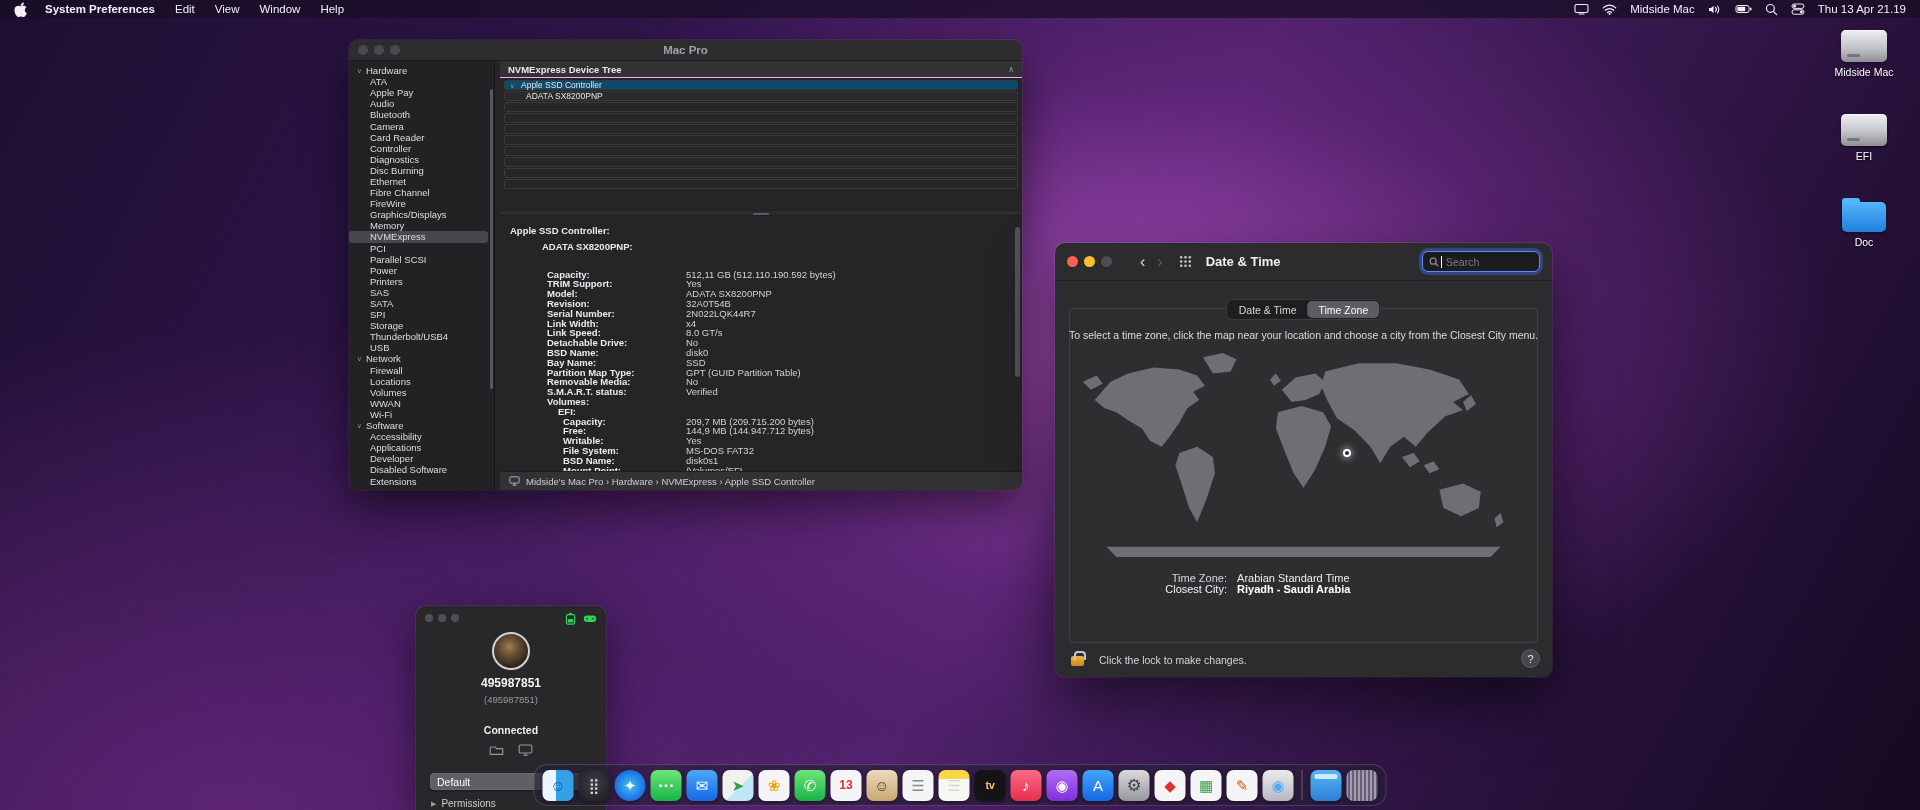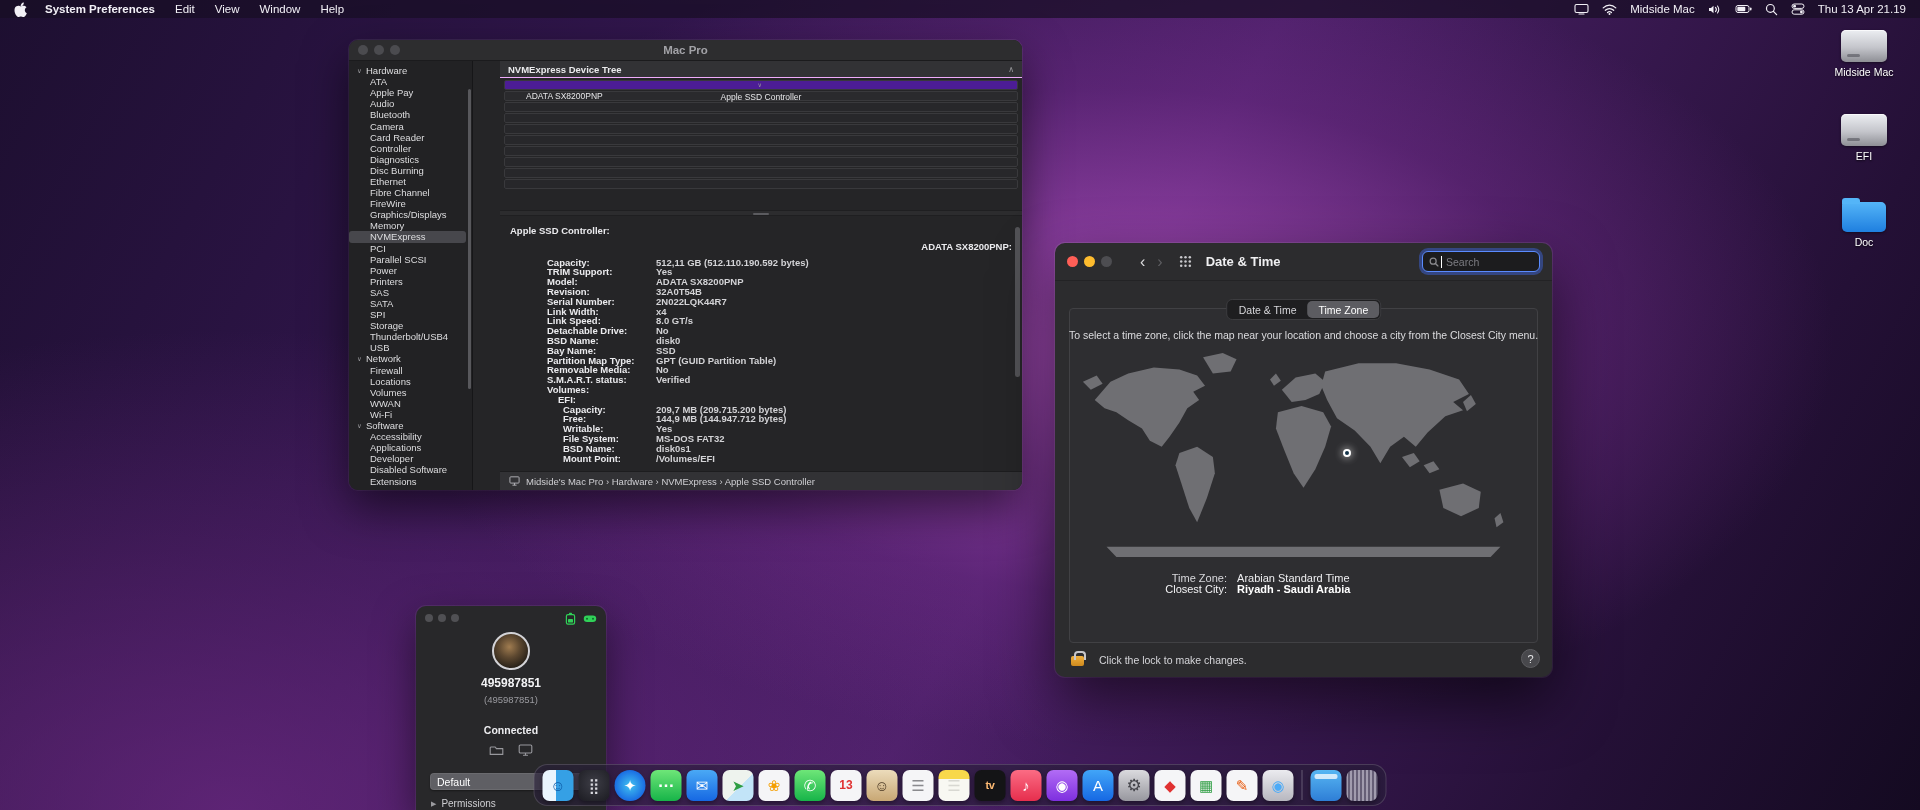--- a/index.html
+++ b/index.html
@@ -31,55 +31,55 @@
 
   
   #sysinfo { position:absolute; left:349px; top:40px; width:673px; height:450px;
     background:#252527; border-radius:9px; overflow:hidden; z-index:10;
     box-shadow:0 18px 45px rgba(0,0,0,.55), 0 0 0 1px rgba(255,255,255,.08); }
   .si-titlebar { position:absolute; top:0; left:0; right:0; height:21px; background:#2d2d2f;
     border-bottom:1px solid #1b1b1d; display:flex; align-items:center; justify-content:center; }
   .si-titlebar .lights { position:absolute; left:9px; top:5px; }
   .si-titlebar .light { width:10px; height:10px; }
   .si-title { font-size:11.5px; font-weight:bold; color:#a2a2a7; }
-  .si-sidebar { position:absolute; left:0; top:21px; bottom:0; width:124px; background:#222224;
+  .si-sidebar { position:absolute; left:0; top:21px; bottom:0; width:146px; background:#222224;
     border-right:1px solid #161618; padding-top:4px; overflow:hidden; }
   .srow { display:flex; align-items:center; height:11.1px; font-size:9.5px; color:#dedee0;
     padding-left:8px; margin-right:6px; white-space:nowrap; }
   .srow .chev { width:9px; font-size:6.5px; color:#9a9a9e; visibility:hidden; flex:none; }
   .srow.cat .chev { visibility:visible; }
   .srow.item { padding-left:21px; }
   .srow.selected { background:#47474c; border-radius:3px; }
   .sb-thumb { position:absolute; right:1px; top:28px; width:3px; height:300px;
     background:#58585c; border-radius:2px; }
 
   .si-main { position:absolute; left:151px; top:21px; right:0; bottom:0; }
   .tree-header { position:absolute; top:0; left:0; right:0; height:17px; background:#323235;
     border-bottom:1px solid #f0abfc; display:flex; align-items:center; padding:0 8px;
     font-size:9.5px; font-weight:bold; color:#eaeaec; }
   .tree-header .collapse { margin-left:auto; font-size:8px; color:#9a9a9e; font-weight:normal; }
   .tree-rows { position:absolute; top:19px; left:4px; right:4px; }
   .trow { height:10px; margin-bottom:1px; border:1px solid #39393c; border-radius:2px;
     background:#2a2a2d; display:flex; align-items:center; font-size:8.5px; color:#e6e6e8;
     padding:0 5px; gap:4px; }
   .trow .tchev { font-size:6px; color:#9a9a9e; width:7px; flex:none; }
-  .trow.t0 { background:#4c1d95;flex-direction:column; }
+  .trow.t0 { background:#0c4a6e; }
   .trow.t1 { padding-left:21px; }
   .trow.empty { background:#27272a; }
   .si-divider { position:absolute; top:149px; left:0; right:0; height:6px; background:#2c2c2e;
     border-top:1px solid #1f1f21; border-bottom:1px solid #1f1f21; }
   .grabber { position:absolute; left:50%; top:1.5px; width:16px; height:2.5px; border-radius:2px;
     background:#5b5b5f; transform:translateX(-50%); }
   .si-detail { position:absolute; top:156px; left:0; right:0; bottom:19px; overflow:hidden;
     padding:9px 10px 0 10px; background:#252527; }
   .drow { position:relative; line-height:9.8px; font-size:9.5px; color:#d3d3d6; white-space:nowrap; }
   .drow .dlabel { font-weight:bold; color:#ebebee; }
-  .drow .dvalue { position:absolute; left:106px; top:0; font-weight:bold; color:#d3d3d6;padding-left:40px; }
+  .drow .dvalue { position:absolute; left:136px; top:0; font-weight:normal; color:#d3d3d6;padding-left:40px; }
   .drow.h0 { margin-bottom:6px; }
-  .drow.h1 { padding-left:32px; margin-bottom:6px;text-align:right; }
+  .drow.h1 { padding-left:32px; margin-bottom:18px; }
   .drow.p2 { padding-left:37px; }
   .drow.p3 { padding-left:48px; }
   .drow.p4 { padding-left:53px; }
   .det-thumb { position:absolute; right:2px; top:10px; width:5px; height:150px;
     background:#525256; border-radius:3px; }
   .si-bottombar { position:absolute; left:0; right:0; bottom:0; height:19px; background:#323235;
     border-top:1px solid #1d1d1f; display:flex; align-items:center; gap:6px; padding:0 9px;
     font-size:9.5px; color:#cfcfd3; }
 
   

